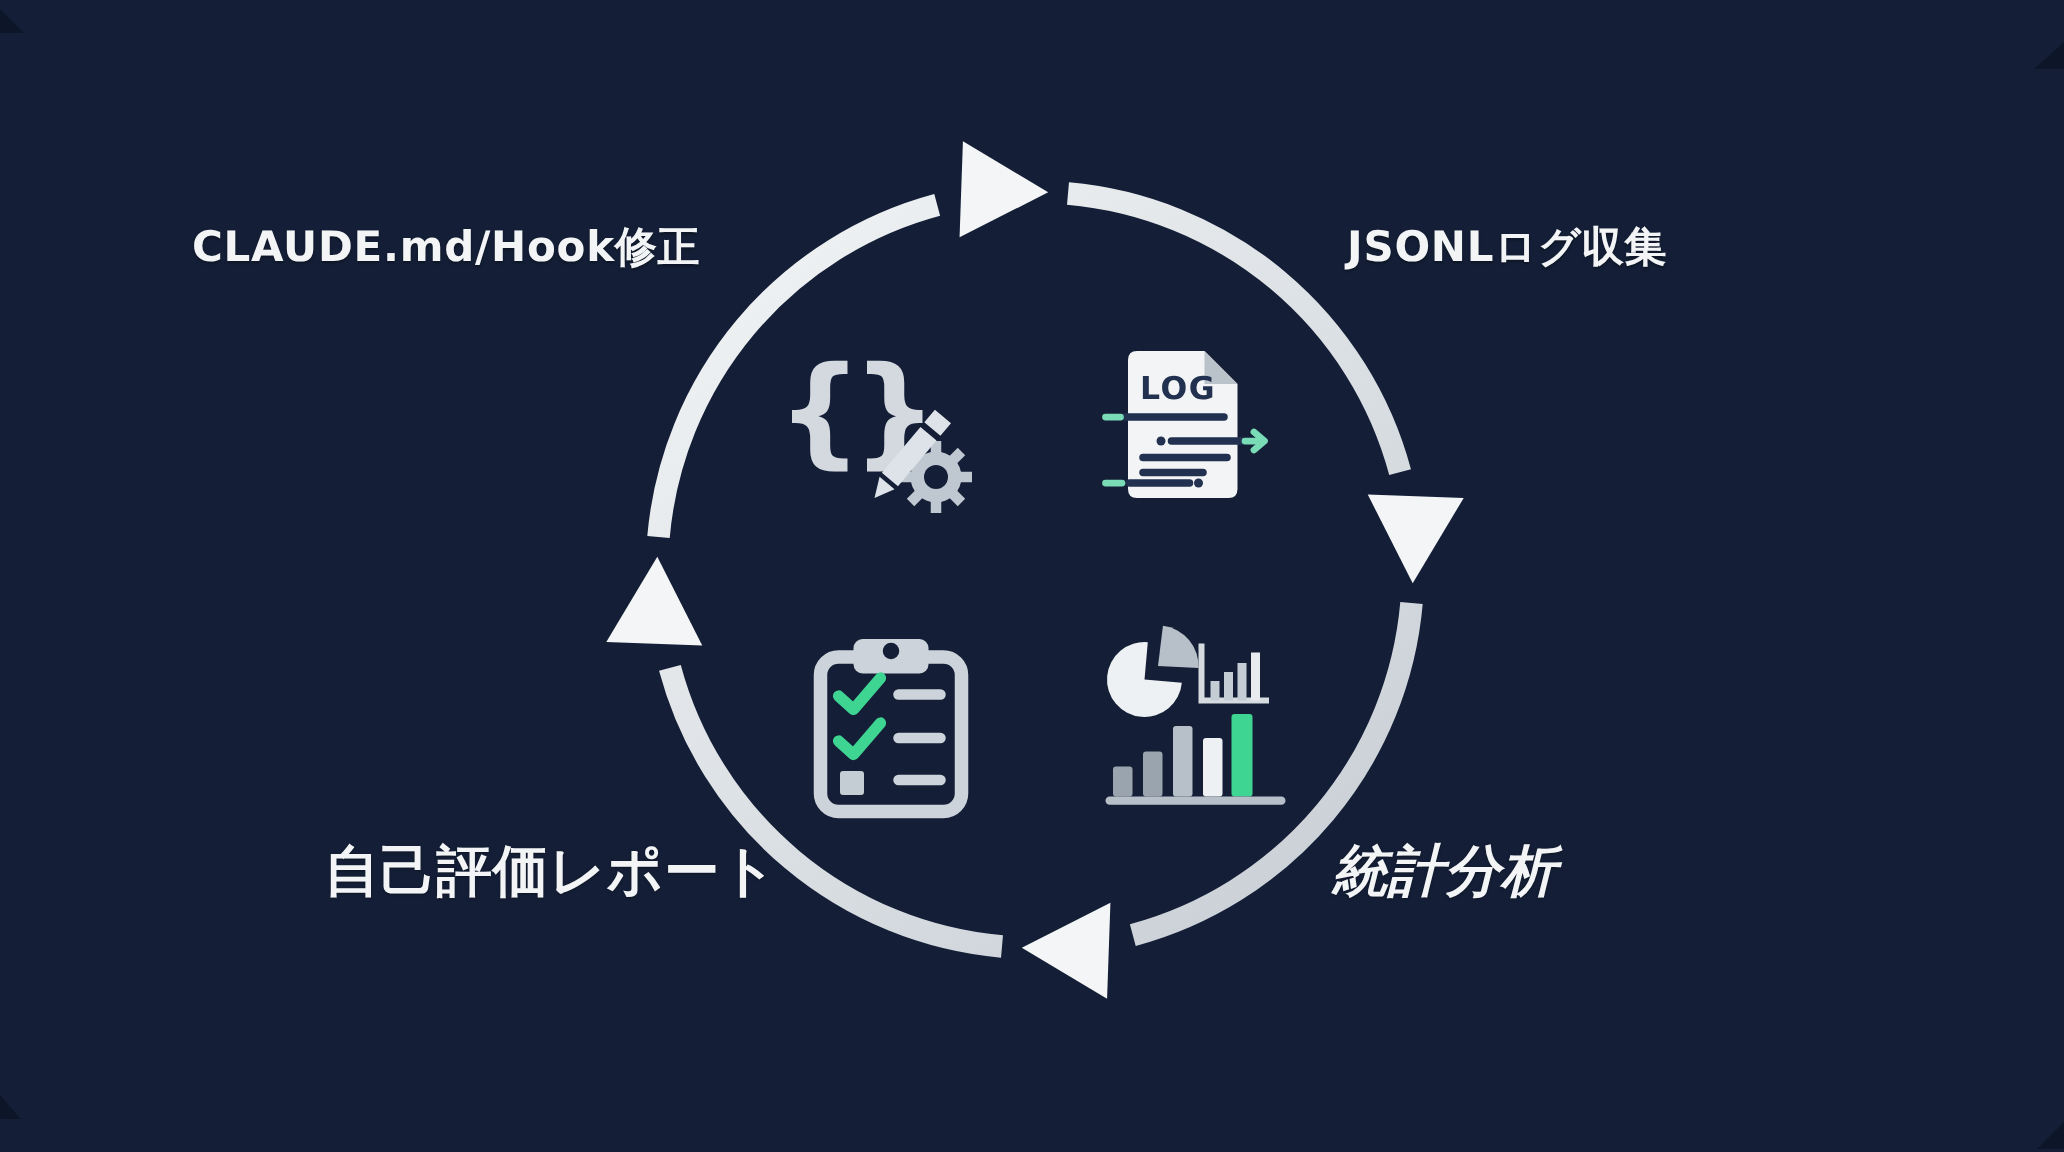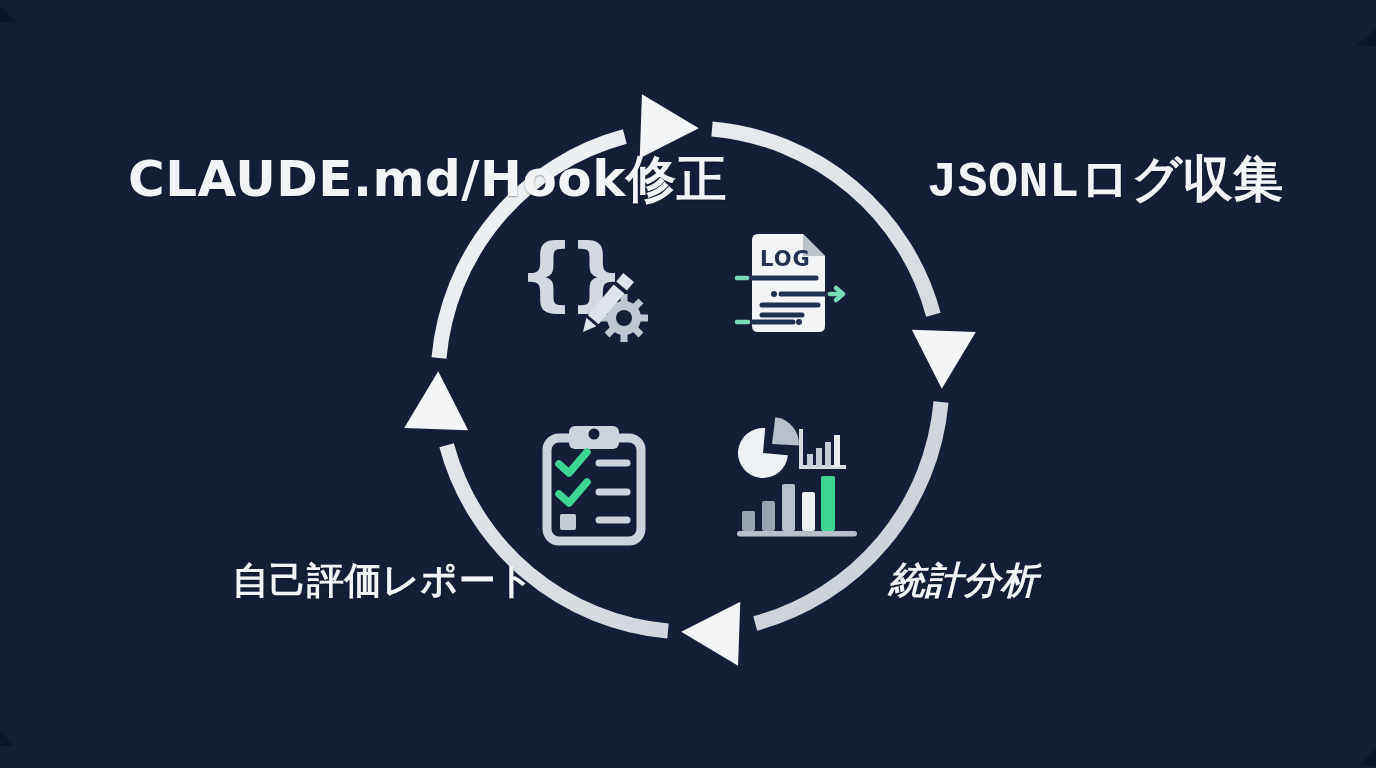--- a/index.html
+++ b/index.html
@@ -6,29 +6,29 @@
   body{
     width:1376px;height:768px;overflow:hidden;
     background:#141f37;
     font-family:"DejaVu Sans","Liberation Sans",sans-serif;
     position:relative;
   }
   .stage-label{
     position:absolute;
     color:#f2f4f6;
     font-weight:700;
-    font-size:50px;
+    font-size:28px;
     letter-spacing:0.5px;
     white-space:nowrap;
     text-shadow:0 1px 2px rgba(0,0,0,0.35);
   }
   #label-0{left:128px;top:146px;}
-  #label-1{left:927px;top:146px;font-family:Liberation Mono, monospace;}
+  #label-1{left:898px;top:146px;}
   #label-2{left:888px;top:556px;font-size:37px;font-style:italic;}
-  #label-3{left:232px;top:556px;font-size:37px;}
+  #label-3{left:216px;top:556px;font-size:37px;}
   svg.canvas{position:absolute;left:0;top:0;}
 </style>
 </head>
 <body>
 
 <div class="diagram">
 
   <svg class="canvas" width="1376" height="768" viewBox="0 0 1376 768">
     <defs>
       <linearGradient id="arcGrad" gradientUnits="userSpaceOnUse" x1="470" y1="110" x2="930" y2="650">

